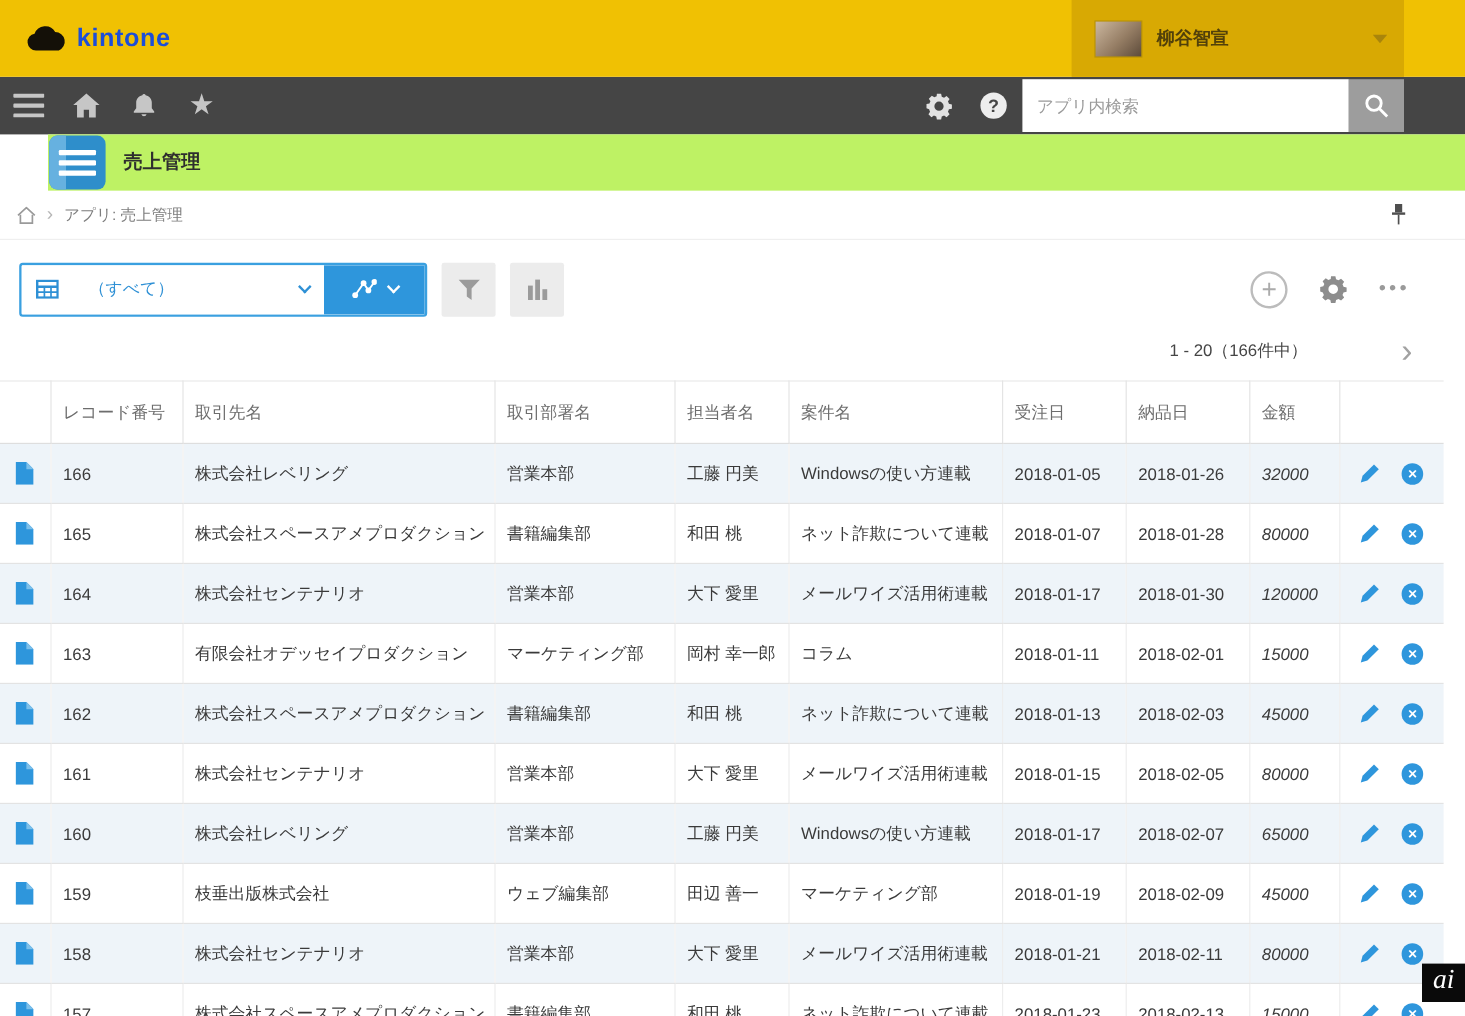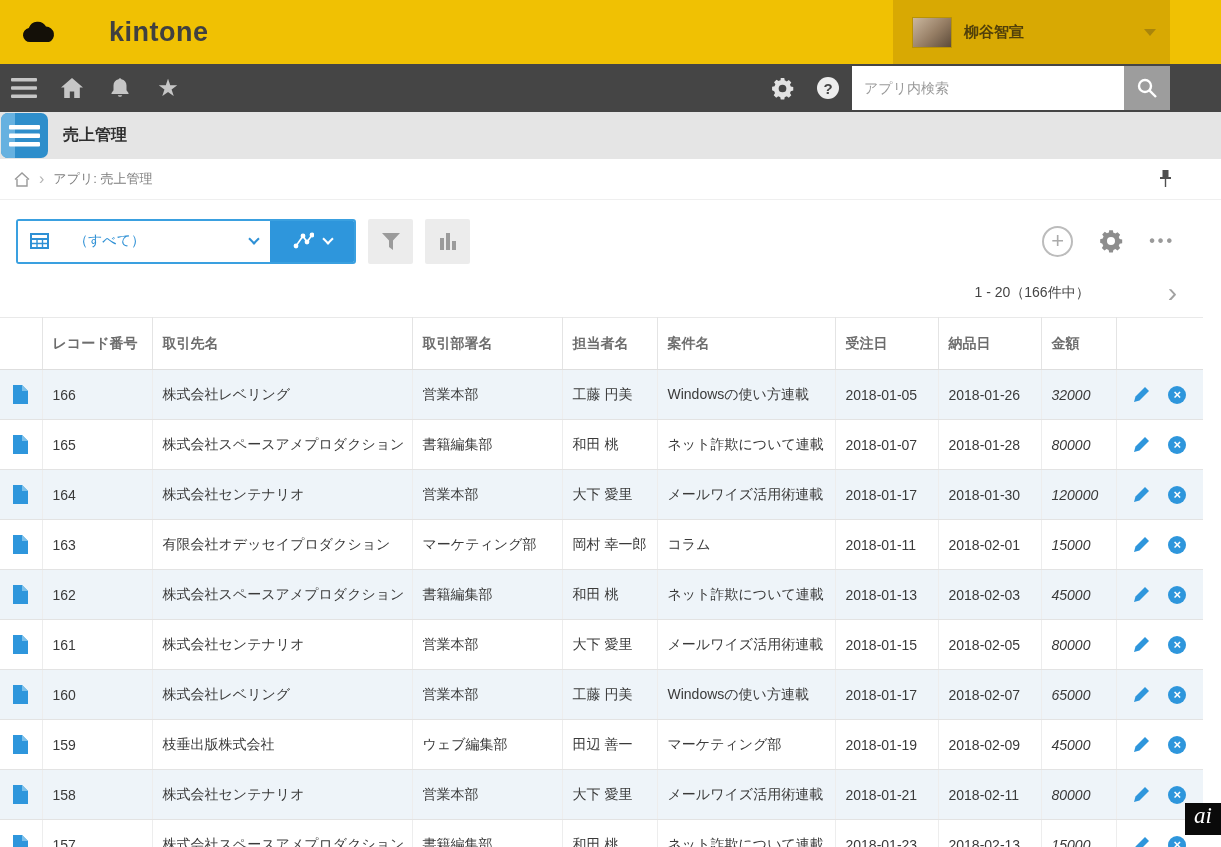--- a/index.html
+++ b/index.html
@@ -7,21 +7,21 @@
   html,body { background:#ffffff; }
   button { border:none; background:transparent; padding:0; cursor:pointer; font-family:inherit; }
   .page {
     position:relative; width:1221px; height:847px; overflow:hidden; background:#fff;
     font-family:"Liberation Sans","DejaVu Sans",sans-serif; font-size:14px; color:#333;
   }
 
   
   .topbar { height:64px; background:#f0c103; display:flex; align-items:center; position:relative; }
   .logo { display:flex; align-items:center; gap:8px; margin-left:22px; cursor:pointer; }
-  .logo-text { font-size:27px; font-weight:bold; color:#404040; letter-spacing:.5px;margin-left:45px; }
+  .logo-text { font-size:21px; font-weight:bold; color:#1d4ed8; letter-spacing:.5px; }
   .user-box { position:absolute; right:51px; top:0; height:64px; width:277px; background:#d8a903;
     display:flex; align-items:center; padding:0 14px 0 20px; gap:13px; cursor:pointer; }
   .avatar { width:38px; height:29px; flex:0 0 auto;
     background:linear-gradient(135deg,#cbb79f 0%,#957d64 55%,#5d4b3a 100%); box-shadow:0 0 0 1px #b89206; }
   .user-name { color:#51400a; font-size:15px; font-weight:bold; }
   .user-caret { margin-left:auto; width:0; height:0; border-left:6px solid transparent;
     border-right:6px solid transparent; border-top:7px solid #a9850b; }
 
   
   .navbar { height:48px; background:#454545; display:flex; align-items:center; padding-left:10px; }
@@ -33,21 +33,21 @@
   .help-btn { margin-right:13px; display:flex; }
   .help-circle { width:22px; height:22px; border-radius:50%; background:#ededed; color:#454545;
     font-weight:bold; font-size:15px; display:flex; align-items:center; justify-content:center; }
   .searchbox { display:flex; height:44px; margin-right:51px; }
   .search-input { width:272px; height:44px; border:none; outline:none; padding:0 12px; font-size:14px;
     color:#333; font-family:inherit; }
   .search-input::placeholder { color:#9a9a9a; }
   .search-btn { width:46px; height:44px; background:#9d9d9d; display:flex; align-items:center; justify-content:center; }
 
   
-  .appbar { height:47px; background:#e5e5e5; display:flex; align-items:center; }
+  .appbar { height:47px; background:#bef264; display:flex; align-items:center;margin-left:40px; }
   .app-icon { width:49px; height:47px; flex:0 0 auto; display:flex; }
   .app-title { font-size:16px; font-weight:bold; color:#2e2e2e; margin-left:14px; }
 
   
   .crumb-bar { height:41px; display:flex; align-items:center; padding:0 14px; background:#fff;
     border-bottom:1px solid #efefef; }
   .crumb-home { display:flex; cursor:pointer; }
   .crumb-sep { color:#b5b5b5; margin:0 9px; font-size:16px; }
   .crumb-text { color:#7d7d7d; font-size:13px; cursor:pointer; }
   .pin-btn { margin-left:auto; margin-right:35px; display:flex; }
@@ -70,21 +70,21 @@
   .more-btn { color:#9a9a9a; font-size:16px; letter-spacing:3px; font-weight:bold; }
 
   
   .pagination { margin-top:14px; height:30px; display:flex; align-items:center; justify-content:flex-end;
     padding-right:40px; }
   .page-range { font-size:14px; color:#454545; }
   .page-next { color:#a2a2a2; font-size:28px; line-height:22px; margin-left:74px; padding:0 4px; }
 
   
   .records { border-collapse:collapse; table-layout:fixed; width:1203px; margin-top:9px; }
-  .records th { height:52px; font-weight:bold; color:#6d6d6d; text-align:left; padding:0 4px 0 10px;
+  .records th { height:52px; font-weight:normal; color:#6d6d6d; text-align:left; padding:0 4px 0 10px;
     border-top:1px solid #e9e9e9; border-bottom:1px solid #dedede; border-right:1px solid #e4e4e4;
     font-size:14px; white-space:nowrap; cursor:pointer; background:#fff; }
   .records th:last-child { border-right:none; }
   .records td { height:50px; padding:0 4px 0 10px; border-bottom:1px solid #e3e3e3;
     border-right:1px solid #ededed; white-space:nowrap; overflow:hidden; font-size:14px; color:#3a3a3a; }
   .records td:last-child { border-right:none; }
   .records tbody tr:nth-child(odd) { background:#eef4f9; }
   .c-icon { text-align:center; padding:0 !important; }
   .c-amount { text-align:left; padding-right:12px !important;font-style:italic; }
   .c-actions { text-align:center; padding:0 !important; }

